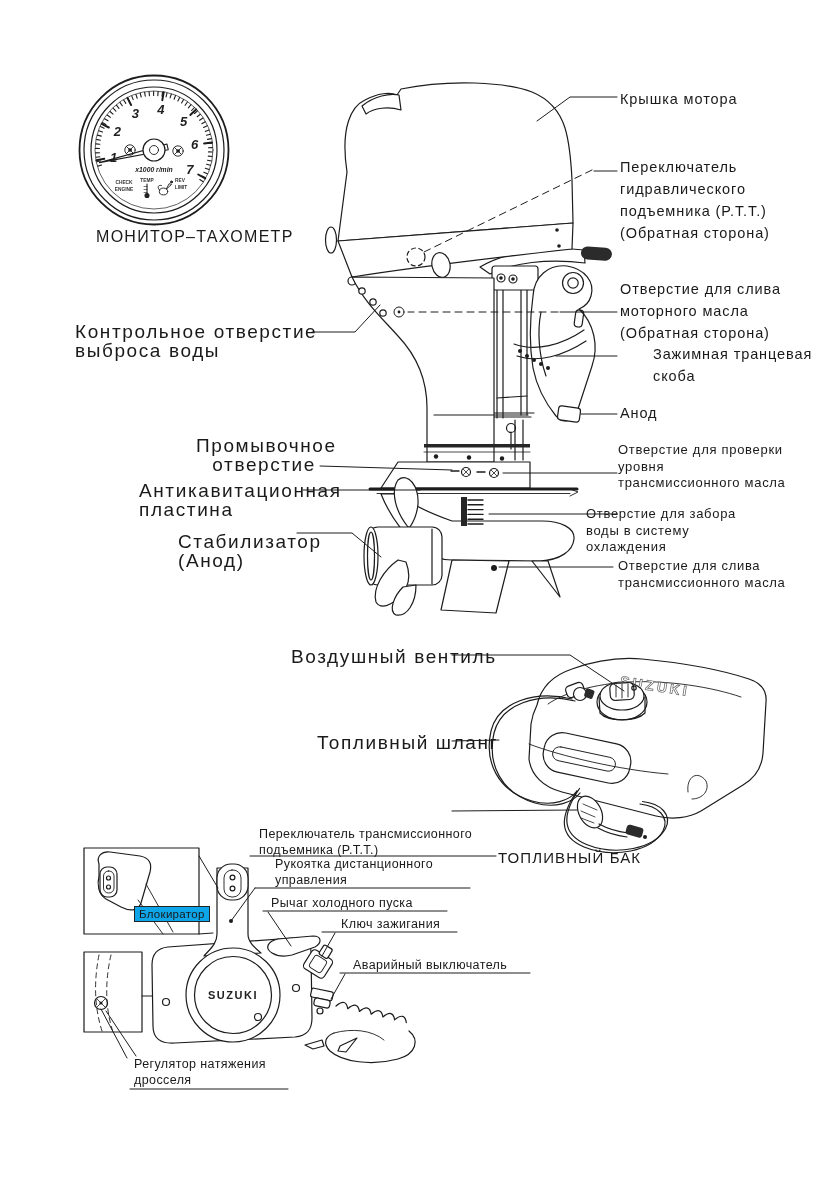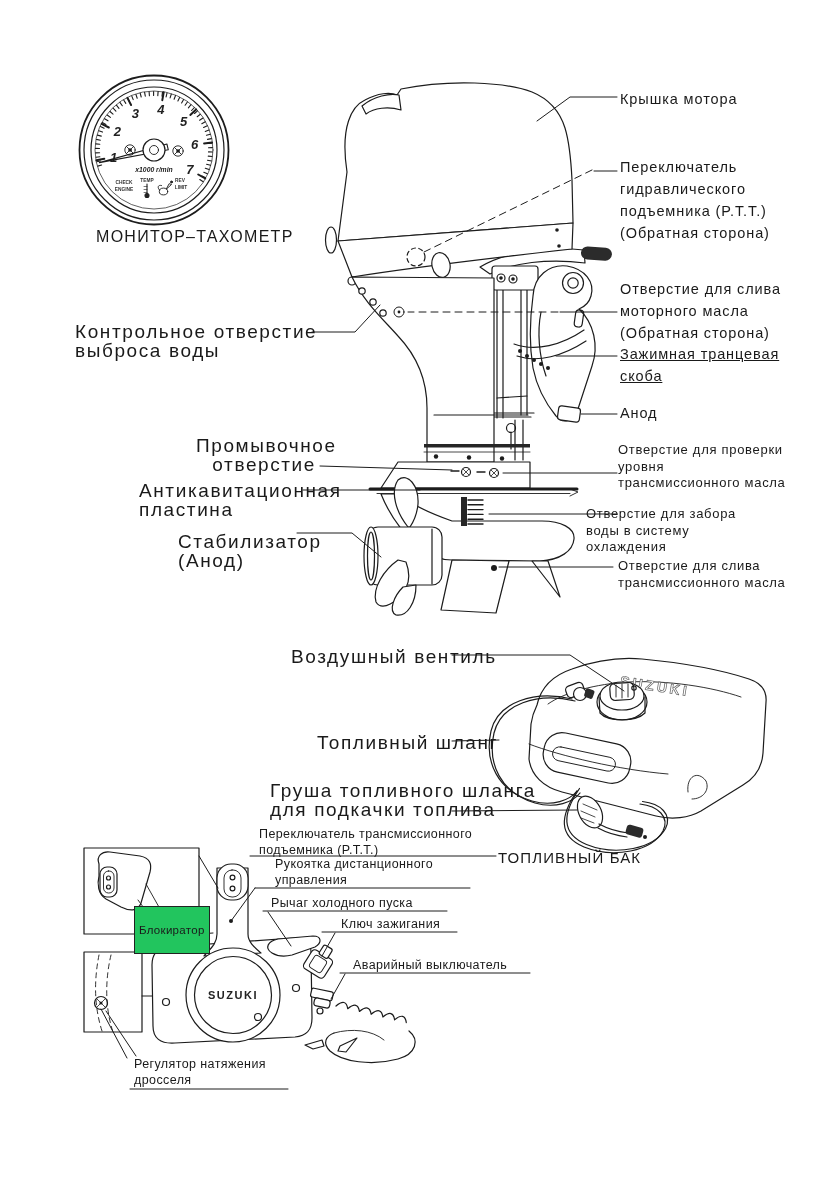--- a/index.html
+++ b/index.html
@@ -7,21 +7,21 @@
        font-family:"Liberation Sans","DejaVu Sans",sans-serif;color:#161616;}
   #stage{position:absolute;inset:0;width:840px;height:1190px;}
   svg{position:absolute;left:0;top:0;}
   .lbl{position:absolute;white-space:pre-line;color:#1a1a1a;}
   .big {font-size:19px;line-height:19px;letter-spacing:1.6px;}
   .bigR{font-size:14.5px;line-height:22px;letter-spacing:0.9px;}
   .sm  {font-size:13px;line-height:16.5px;letter-spacing:0.7px;}
   .rem {font-size:12.5px;line-height:15.5px;letter-spacing:0.4px;}
   .cap {font-size:15px;letter-spacing:1.1px;}
   .gcap{font-size:16px;letter-spacing:1.3px;}
-  .boxed{border:1px solid #222;background:#22c55e;font-size:11.5px;padding:17px 4px;letter-spacing:0.3px;}
+  .boxed{border:1px solid #222;background:#0ea5e9;font-size:11.5px;padding:1px 4px;letter-spacing:0.3px;}
 </style>
 </head>
 <body>
 
 <div id="stage">
 
 <svg width="840" height="1190" viewBox="0 0 840 1190">
   <g stroke="#1c1c1c" fill="none" stroke-width="1.2" stroke-linejoin="round" stroke-linecap="round">
 
     <g>
@@ -347,21 +347,21 @@
 <div class="lbl gcap" style="left:64px;top:228px;margin-left:32px;">МОНИТОР–ТАХОМЕТР</div>
 
 <div class="lbl bigR" style="left:620px;top:88px;">Крышка мотора</div>
 <div class="lbl bigR" style="left:620px;top:156px;">Переключатель
 гидравлического
 подъемника (P.T.T.)
 (Обратная сторона)</div>
 <div class="lbl bigR" style="left:620px;top:278px;">Отверстие для слива
 моторного масла
 (Обратная сторона)</div>
-<div class="lbl bigR" style="left:620px;top:343px;text-decoration:underline;">Зажимная транцевая
+<div class="lbl bigR" style="left:653px;top:343px;">Зажимная транцевая
 скоба</div>
 <div class="lbl bigR" style="left:620px;top:402px;">Анод</div>
 <div class="lbl sm" style="left:618px;top:442px;">Отверстие для проверки
 уровня
 трансмиссионного масла</div>
 <div class="lbl sm" style="left:586px;top:506px;">Отверстие для забора
 воды в систему
 охлаждения</div>
 <div class="lbl sm" style="left:618px;top:558px;">Отверстие для слива
 трансмиссионного масла</div>
@@ -370,22 +370,20 @@
 выброса воды</div>
 <div class="lbl big" style="left:196px;top:436px;width:120px;text-align:right;">Промывочное
 отверстие</div>
 <div class="lbl big" style="left:139px;top:481px;">Антикавитационная
 пластина</div>
 <div class="lbl big" style="left:178px;top:532px;">Стабилизатор
 (Анод)</div>
 
 <div class="lbl big" style="left:291px;top:647px;">Воздушный вентиль</div>
 <div class="lbl big" style="left:317px;top:733px;">Топливный шланг</div>
-<div class="lbl big" style="left:270px;top:781px;">Груша топливного шланга
-для подкачки топлива</div>
 <div class="lbl cap" style="left:498px;top:849px;">ТОПЛИВНЫЙ БАК</div>
 
 <div class="lbl rem" style="left:259px;top:827px;">Переключатель трансмиссионного
 подъемника (P.T.T.)</div>
 <div class="lbl rem" style="left:275px;top:857px;">Рукоятка дистанционного
 управления</div>
 <div class="lbl rem" style="left:271px;top:896px;">Рычаг холодного пуска</div>
 <div class="lbl rem" style="left:341px;top:917px;">Ключ зажигания</div>
 <div class="lbl rem" style="left:353px;top:958px;">Аварийный выключатель</div>
 <div class="lbl boxed" style="left:134px;top:906px;">Блокиратор</div>

